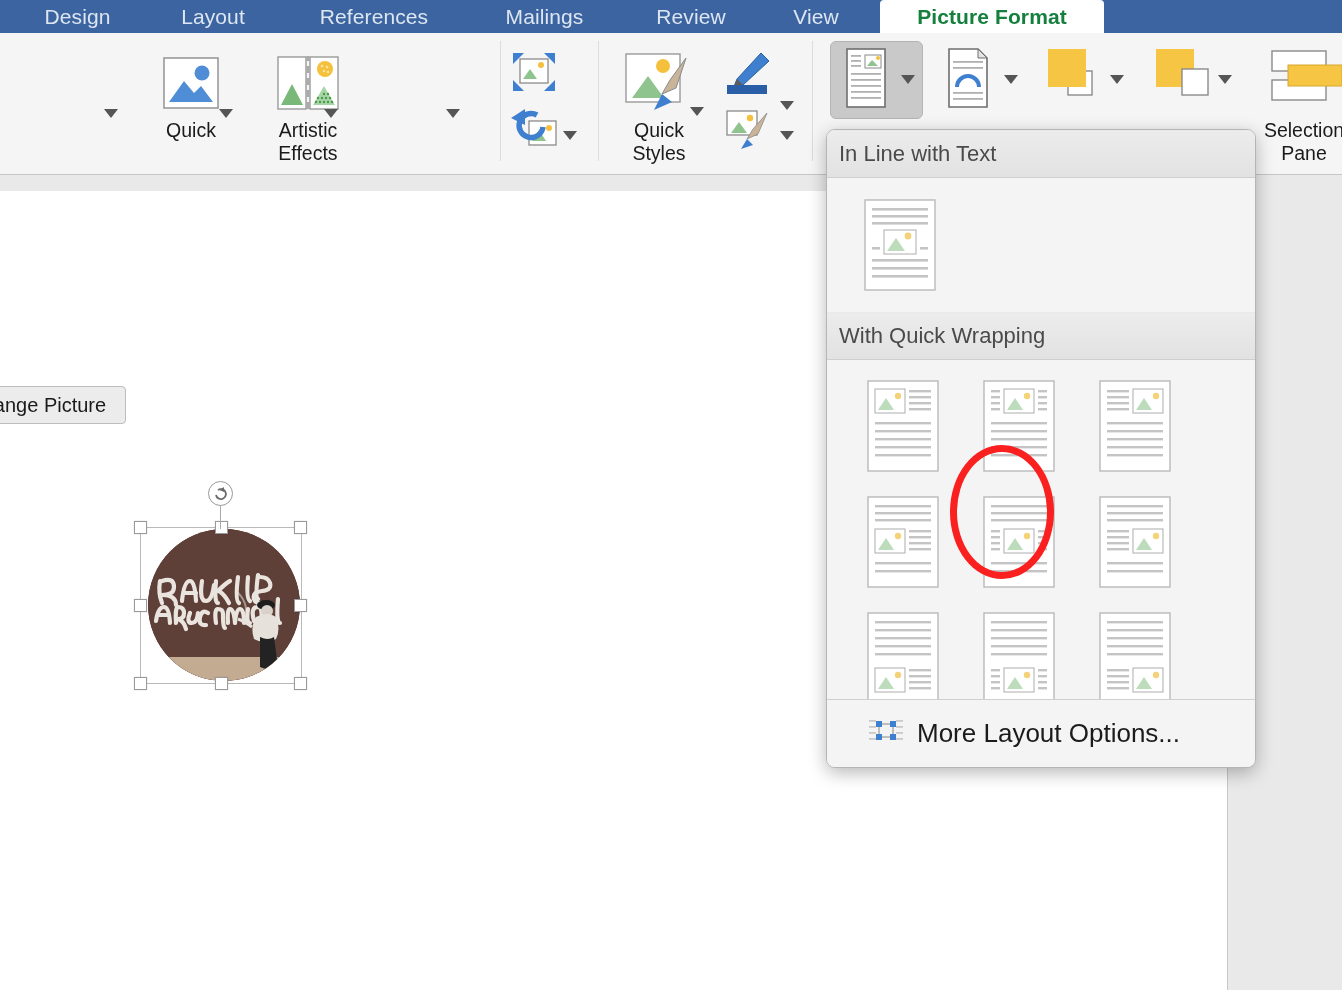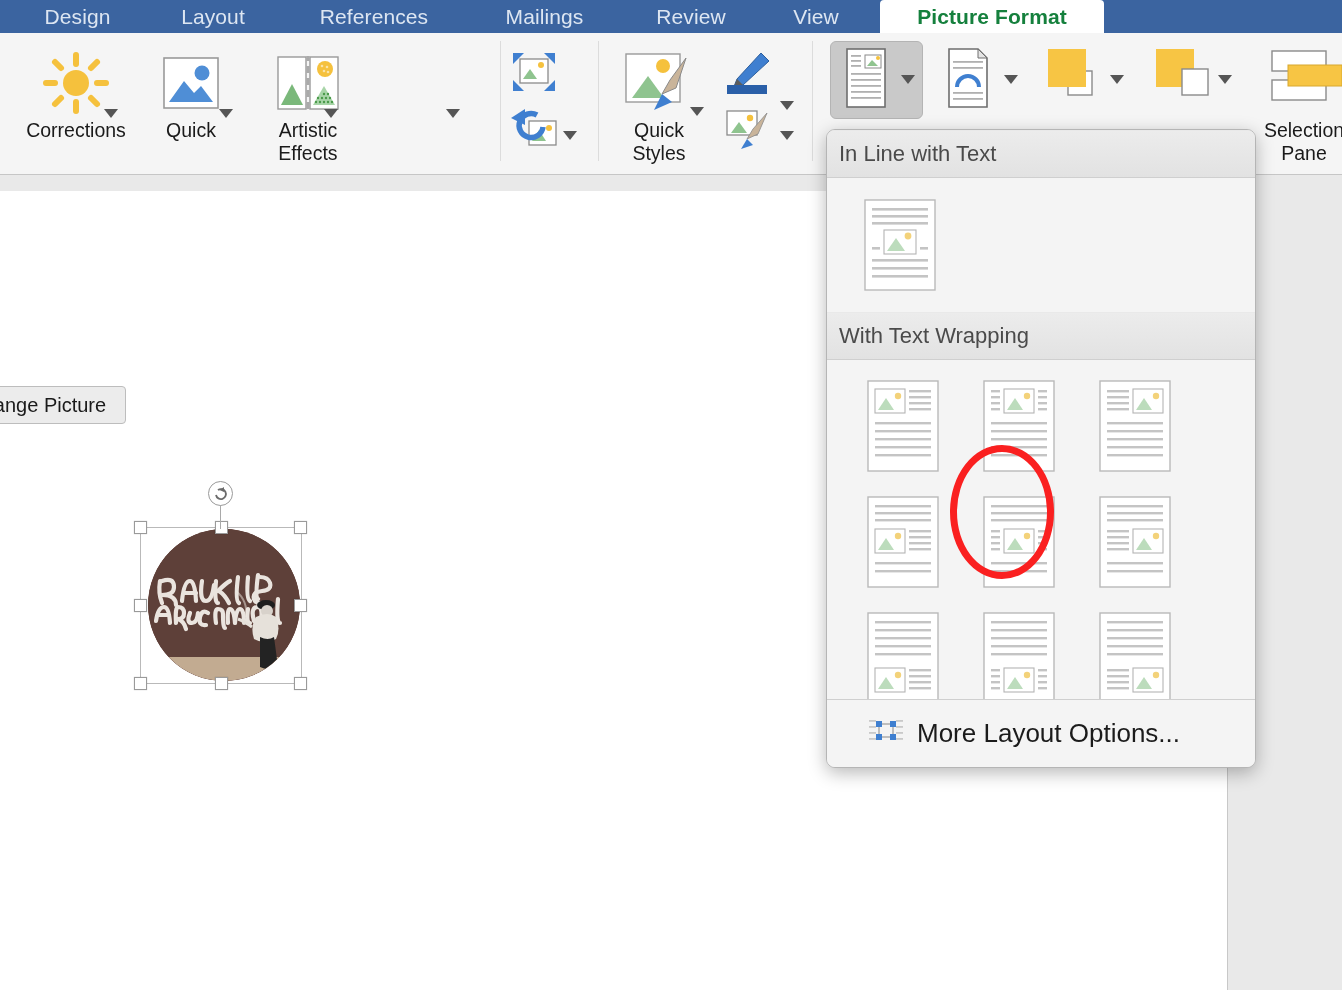--- a/index.html
+++ b/index.html
@@ -163,38 +163,20 @@
     <div class="tab" style="left:768px;width:96px;">
       <span>View</span>
     </div>
     <div class="tab active" style="left:880px;width:224px;">
       <span>Picture Format</span>
     </div>
   </div>
 
   <div class="ribbon">
 
-    <div class="rb-item" style="left:14px;top:14px;width:124px;">
-      <div class="iconbox" style="height:72px;">
-        <svg width="76" height="72" viewBox="0 0 76 72">
-          <g stroke="#f5c13d" stroke-width="6" stroke-linecap="round">
-            <line x1="38" y1="8" x2="38" y2="17"></line>
-            <line x1="38" y1="55" x2="38" y2="64"></line>
-            <line x1="8" y1="36" x2="17" y2="36"></line>
-            <line x1="59" y1="36" x2="68" y2="36"></line>
-            <line x1="17" y1="15" x2="23" y2="21"></line>
-            <line x1="53" y1="51" x2="59" y2="57"></line>
-            <line x1="59" y1="15" x2="53" y2="21"></line>
-            <line x1="23" y1="51" x2="17" y2="57"></line>
-          </g>
-          <circle cx="38" cy="36" r="13" fill="#f5c13d"></circle>
-        </svg>
-      </div>
-      <div class="rb-label">Corrections</div>
-    </div>
     <div class="caret" style="left:104px;top:76px;"></div>
 
     <div class="rb-item" style="left:150px;top:14px;width:82px;">
       <div class="iconbox" style="height:72px;display:flex;align-items:center;justify-content:center;">
         <svg width="56" height="52" viewBox="0 0 56 52">
           <rect x="1" y="1" width="54" height="50" fill="#fff" stroke="#9a9a9a" stroke-width="1.6"></rect>
           <circle cx="39" cy="16" r="7.5" fill="#4f8ed6"></circle>
           <path d="M6 45 L21 24 L31 36 L38 29 L50 45 Z" fill="#4f8ed6"></path>
         </svg>
       </div>
@@ -488,21 +470,21 @@
             <rect x="8" y="76" width="56" height="2.6"></rect>
           </g>
           <rect x="20" y="31" width="32" height="24" fill="#fff" stroke="#b4b4b4" stroke-width="1.1"></rect>
           <path d="M23 52 L32 39 L41 52 Z" fill="#bcdcbc"></path>
           <circle cx="44" cy="37" r="3.4" fill="#f3d27a"></circle>
         </svg>
       </div>
     </div>
 
     <div class="dd-header">
-      <span>With Text Wrapping</span>
+      <span>With Quick Wrapping</span>
     </div>
 
     <div class="dd-section dd-wrap-grid">
       <div class="dd-grid">
 
         <div class="dd-cell">
           <svg width="72" height="92" viewBox="0 0 72 92">
             <rect x="1" y="1" width="70" height="90" fill="#fff" stroke="#b9b9b9" stroke-width="1.4"></rect>
             <rect x="8" y="9" width="30" height="24" fill="#fff" stroke="#b4b4b4" stroke-width="1.1"></rect>
             <path d="M11 30 L19 18 L27 30 Z" fill="#bcdcbc"></path>

